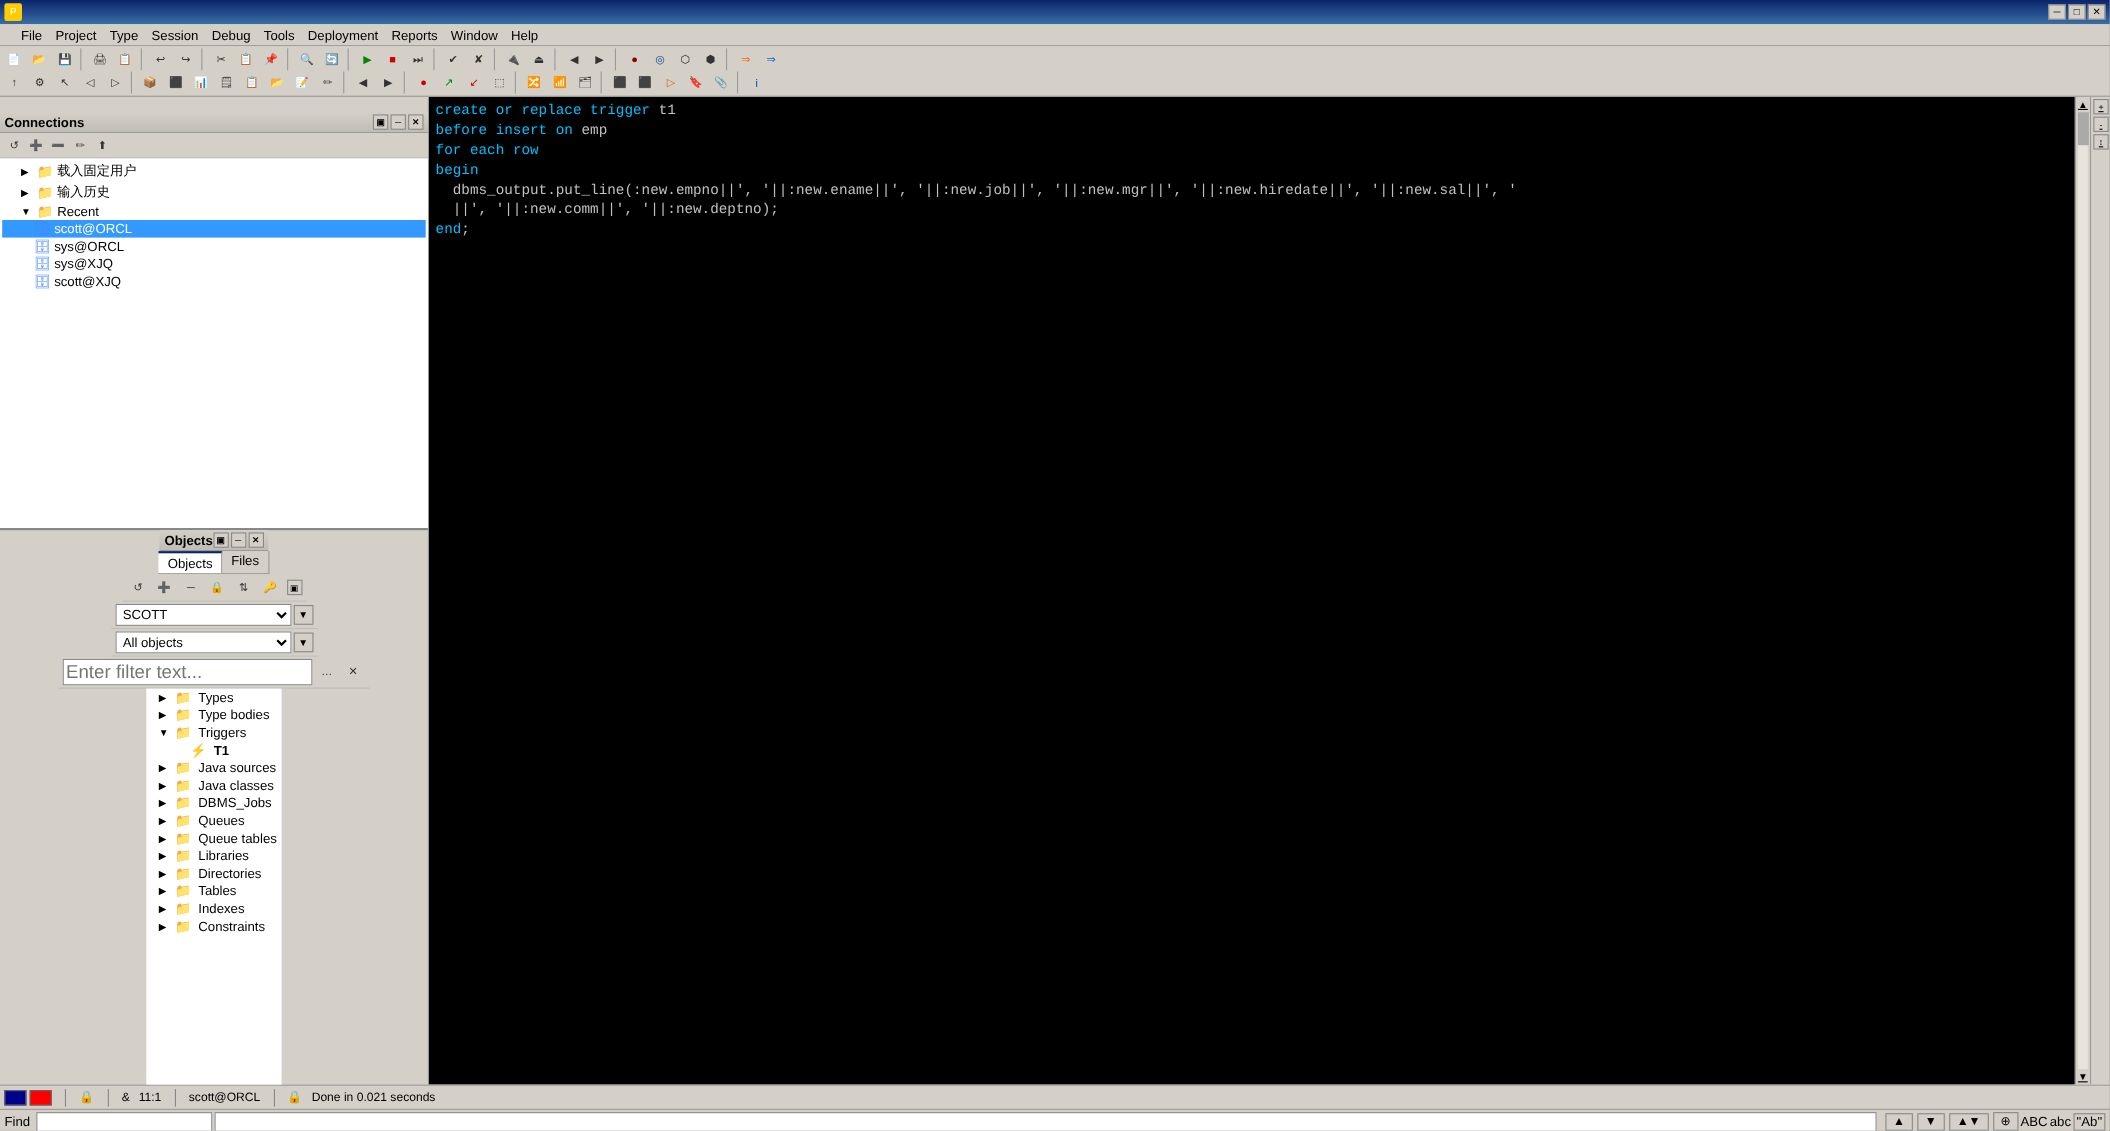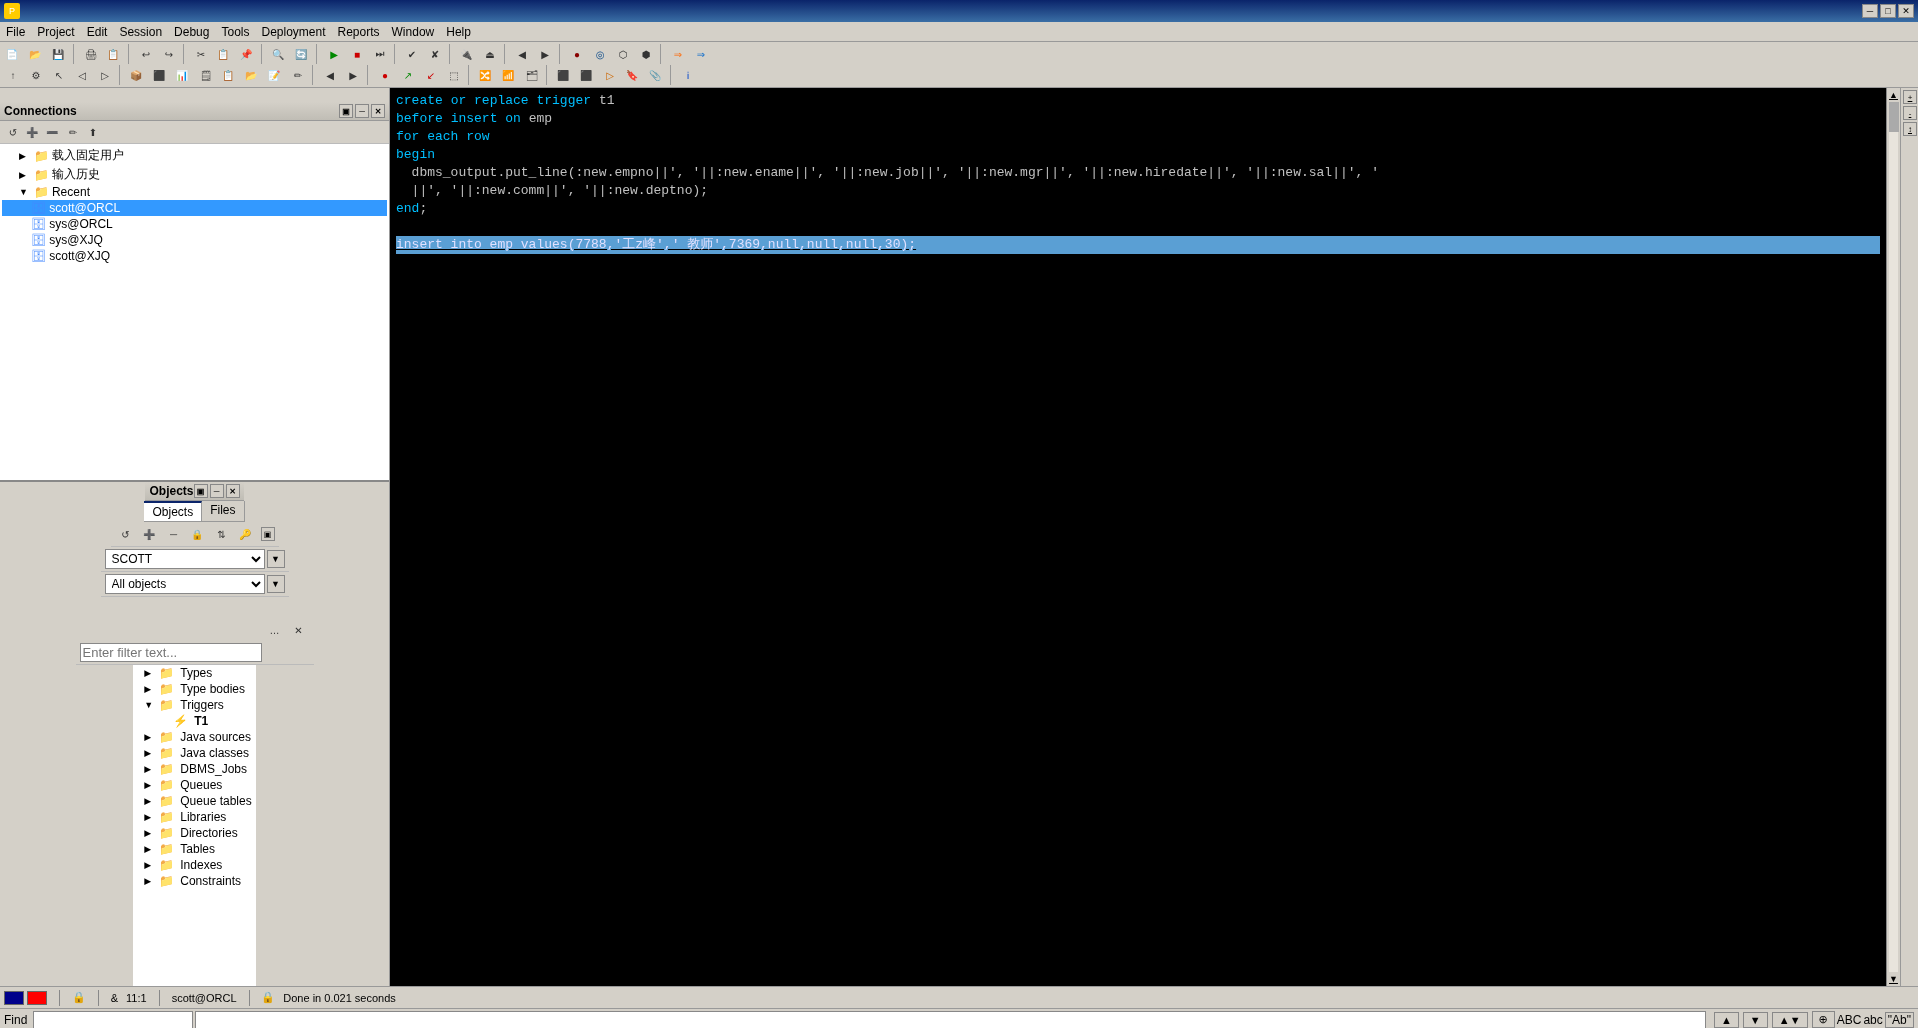--- a/index.html
+++ b/index.html
@@ -21,21 +21,21 @@
     #title-bar .win-controls { display: flex; gap: 2px; }
     #title-bar .win-btn { width: 16px; height: 14px; background: #d4d0c8; border: 1px solid #888; display: flex; align-items: center; justify-content: center; font-size: 9px; cursor: pointer; color: #000; }
 
     
     #menu-bar {
       background: #d4d0c8;
       height: 20px;
       display: flex;
       align-items: center;
       border-bottom: 1px solid #999;
-      padding: 0 0;
+      padding: 0 13px;
     }
     .menu-item {
       padding: 2px 6px;
       font-size: 12px;
       cursor: pointer;
       color: #000;
     }
 
     
     #toolbar-area {
@@ -158,23 +158,22 @@
       display: flex; align-items: center;
       padding: 2px 4px;
       background: #d4d0c8;
       border-bottom: 1px solid #bbb;
       gap: 2px;
     }
     .filter-input {
       flex: 1;
       border: 1px solid #888;
       padding: 1px 2px;
-      font-size: 13px;
+      font-size: 17px;
       background: white;
-      margin-top: 44px;
     }
     .obj-list {
       flex: 1;
       background: white;
       overflow-y: auto;
     }
     .obj-list-item {
       display: flex; align-items: center; gap: 3px;
       padding: 1px 4px;
       font-size: 12px;
@@ -288,21 +287,21 @@
   <div class="win-controls">
     <div class="win-btn">─</div>
     <div class="win-btn">□</div>
     <div class="win-btn">✕</div>
   </div>
 </div>
 
 <div id="menu-bar">
     <div class="menu-item">File</div>
     <div class="menu-item">Project</div>
-    <div class="menu-item">Edit</div>
+    <div class="menu-item">Type</div>
     <div class="menu-item">Session</div>
     <div class="menu-item">Debug</div>
     <div class="menu-item">Tools</div>
     <div class="menu-item">Deployment</div>
     <div class="menu-item">Reports</div>
     <div class="menu-item">Window</div>
     <div class="menu-item">Help</div>
   </div>
 
 <div id="toolbar-area">
@@ -583,21 +582,20 @@
       <div id="sql-editor">
 
       <span class="code-line"><span class="kw">create</span> <span class="kw">or</span> <span class="kw">replace</span> <span class="kw">trigger</span> t1</span>
           <span class="code-line"><span class="kw">before</span> <span class="kw">insert</span> <span class="kw">on</span> emp</span>
           <span class="code-line"><span class="kw">for</span> <span class="kw">each</span> <span class="kw">row</span></span>
           <span class="code-line"><span class="kw">begin</span></span>
           <span class="code-line">  dbms_output.put_line(:new.empno||', '||:new.ename||', '||:new.job||', '||:new.mgr||', '||:new.hiredate||', '||:new.sal||', '</span>
           <span class="code-line">  ||', '||:new.comm||', '||:new.deptno);</span>
           <span class="code-line"><span class="kw">end</span>;</span>
           <span class="code-line">&nbsp;</span>
-          <span class="highlighted-line">insert into emp values(7788,'工z峰',' 教师',7369,null,null,null,30);</span>
         </div>
       <div style="display:flex; flex-direction:column; width:14px; background:#d4d0c8; border-left:1px solid #888;">
         <div style="font-size:9px; text-align:center; cursor:pointer; padding:2px;">▲</div>
         <div style="flex:1; background:#e8e4dc; margin:0 2px;">
           <div style="background:#aaa; height:30px; width:10px;"></div>
         </div>
         <div style="font-size:9px; text-align:center; cursor:pointer; padding:2px;">▼</div>
       </div>
       <div id="mini-toolbar">
         <div class="mini-btn">+</div>

